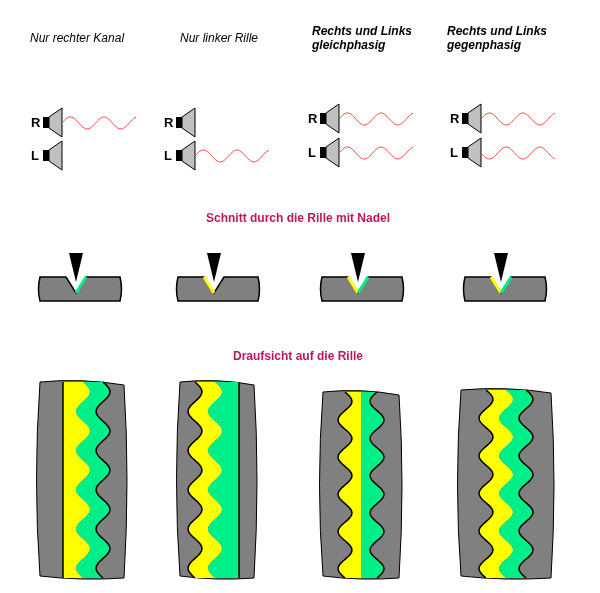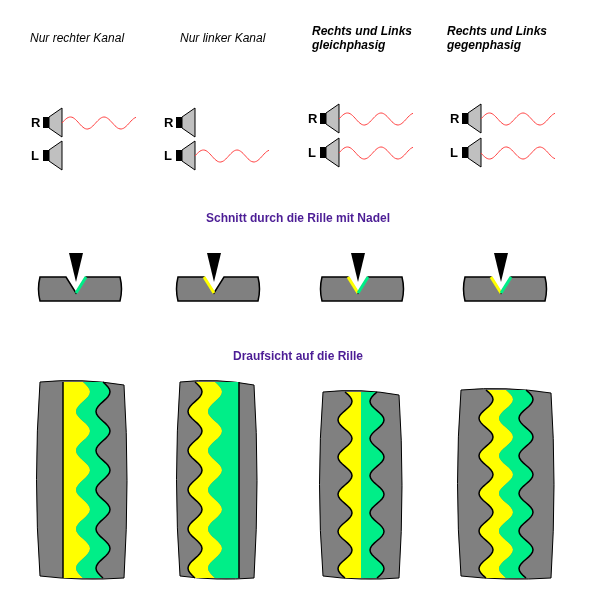--- a/index.html
+++ b/index.html
@@ -1,25 +1,25 @@
 <!DOCTYPE html>
 <html><head>
 <meta charset="utf-8">
 <style>
   html,body{margin:0;padding:0;background:#fff;}
   body{width:600px;height:593px;position:relative;overflow:hidden;font-family:"Liberation Sans",sans-serif;}
   .lbl{position:absolute;font-size:12px;color:#000;line-height:14px;font-style:italic;}
-  .title{position:absolute;font-size:12px;font-weight:bold;color:#4c1d95;left:0;width:596px;text-align:center;}
+  .title{position:absolute;font-size:12px;font-weight:bold;color:#be185d;left:0;width:596px;text-align:center;}
   svg{position:absolute;left:0;top:0;}
 </style>
 </head>
 <body>
 
 <div class="lbl" style="left:30px;top:31px;"><span>Nur rechter Kanal</span></div>
-<div class="lbl" style="left:180px;top:31px;"><span>Nur linker Kanal</span></div>
+<div class="lbl" style="left:180px;top:31px;"><span>Nur linker Rille</span></div>
 <div class="lbl" style="left:312px;top:24px;font-weight:bold;">
     <div>Rechts und Links</div>
     <div>gleichphasig</div>
   </div>
 <div class="lbl" style="left:447px;top:24px;font-weight:bold;">
     <div>Rechts und Links</div>
     <div>gegenphasig</div>
   </div>
 
 <div class="title" style="top:211px;">Schnitt durch die Rille mit Nadel</div>

